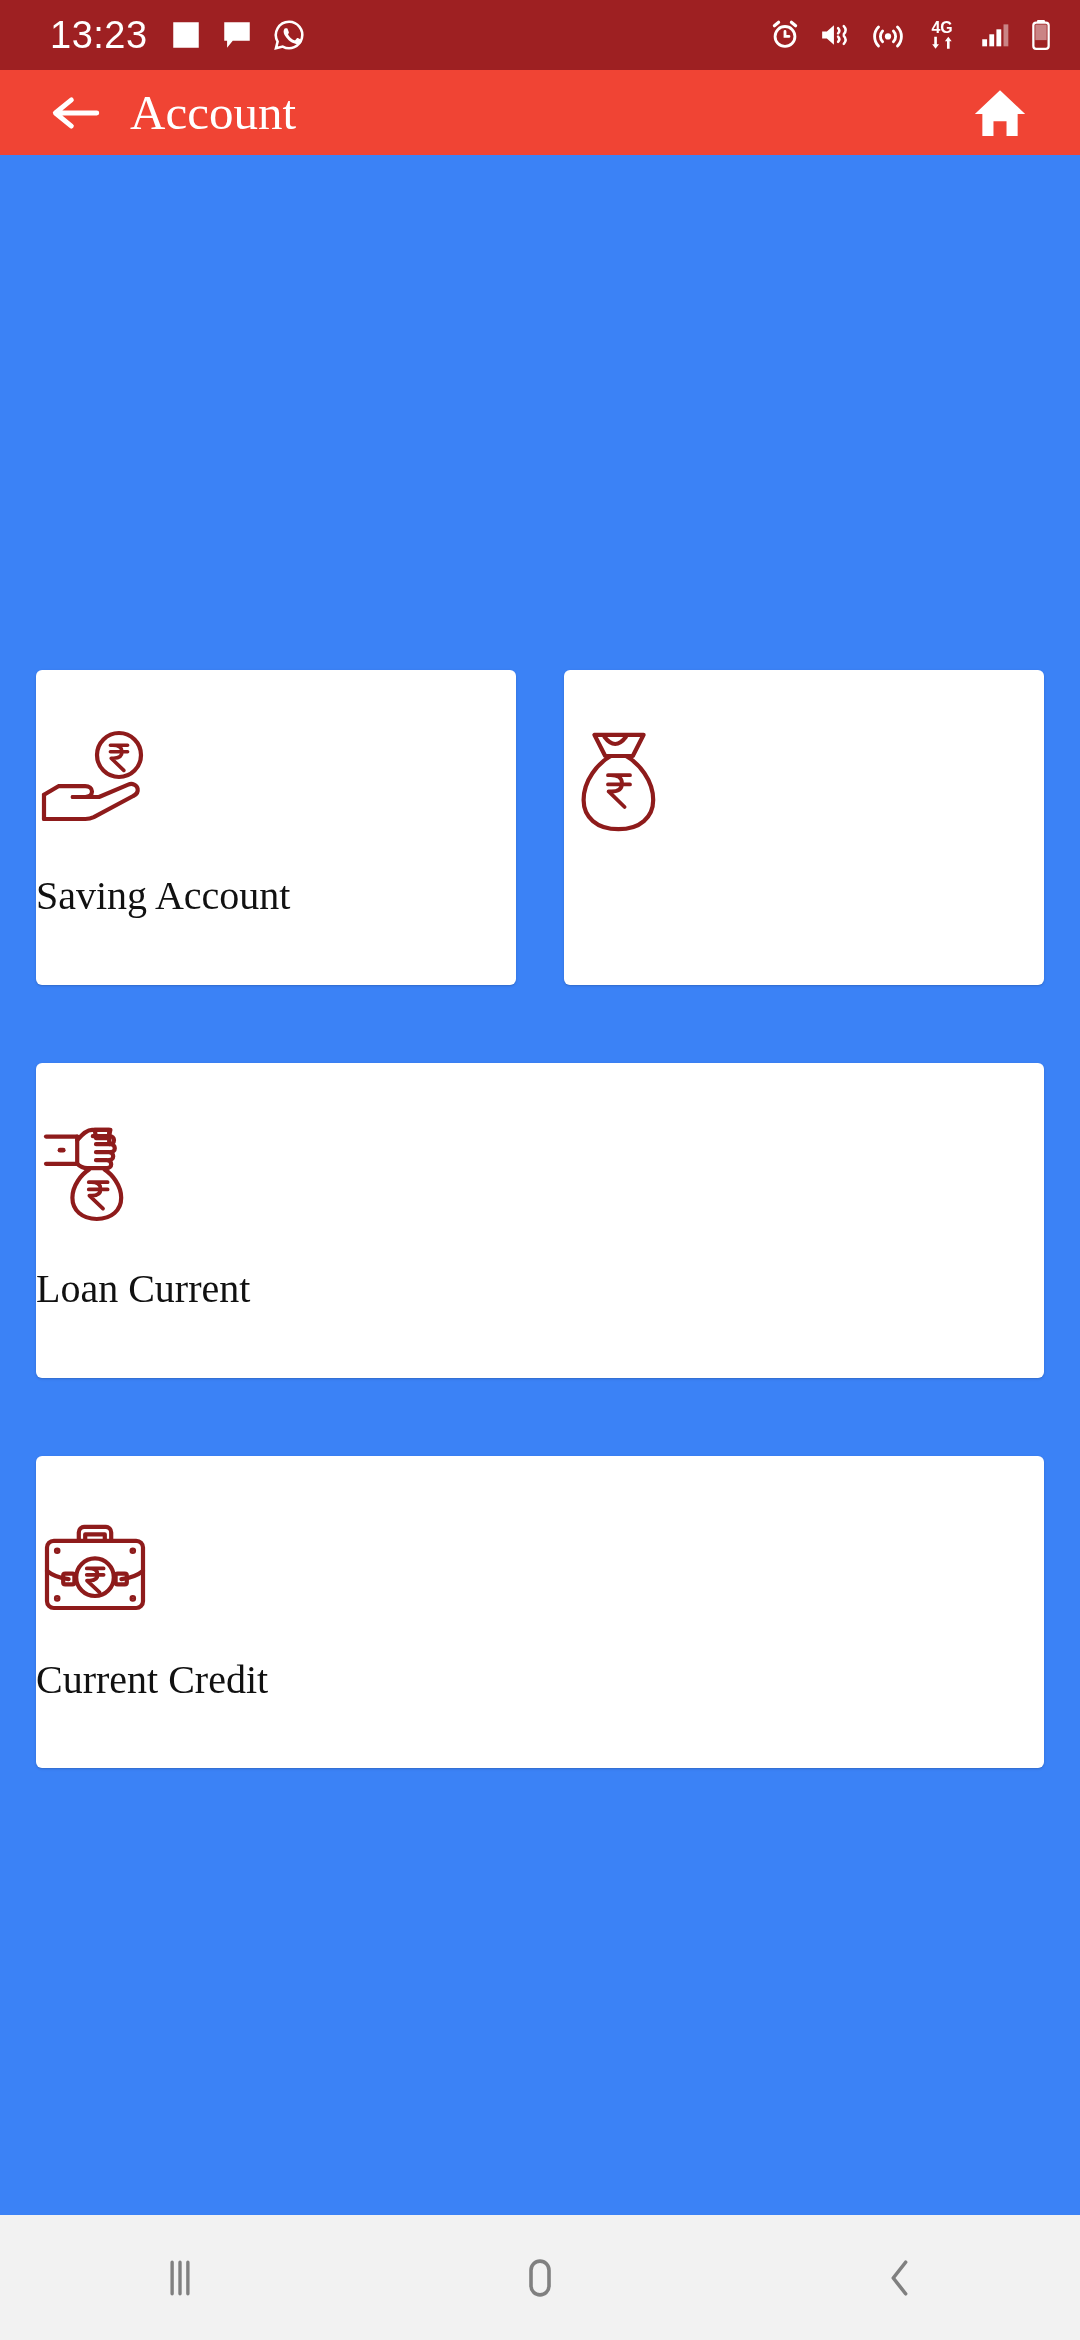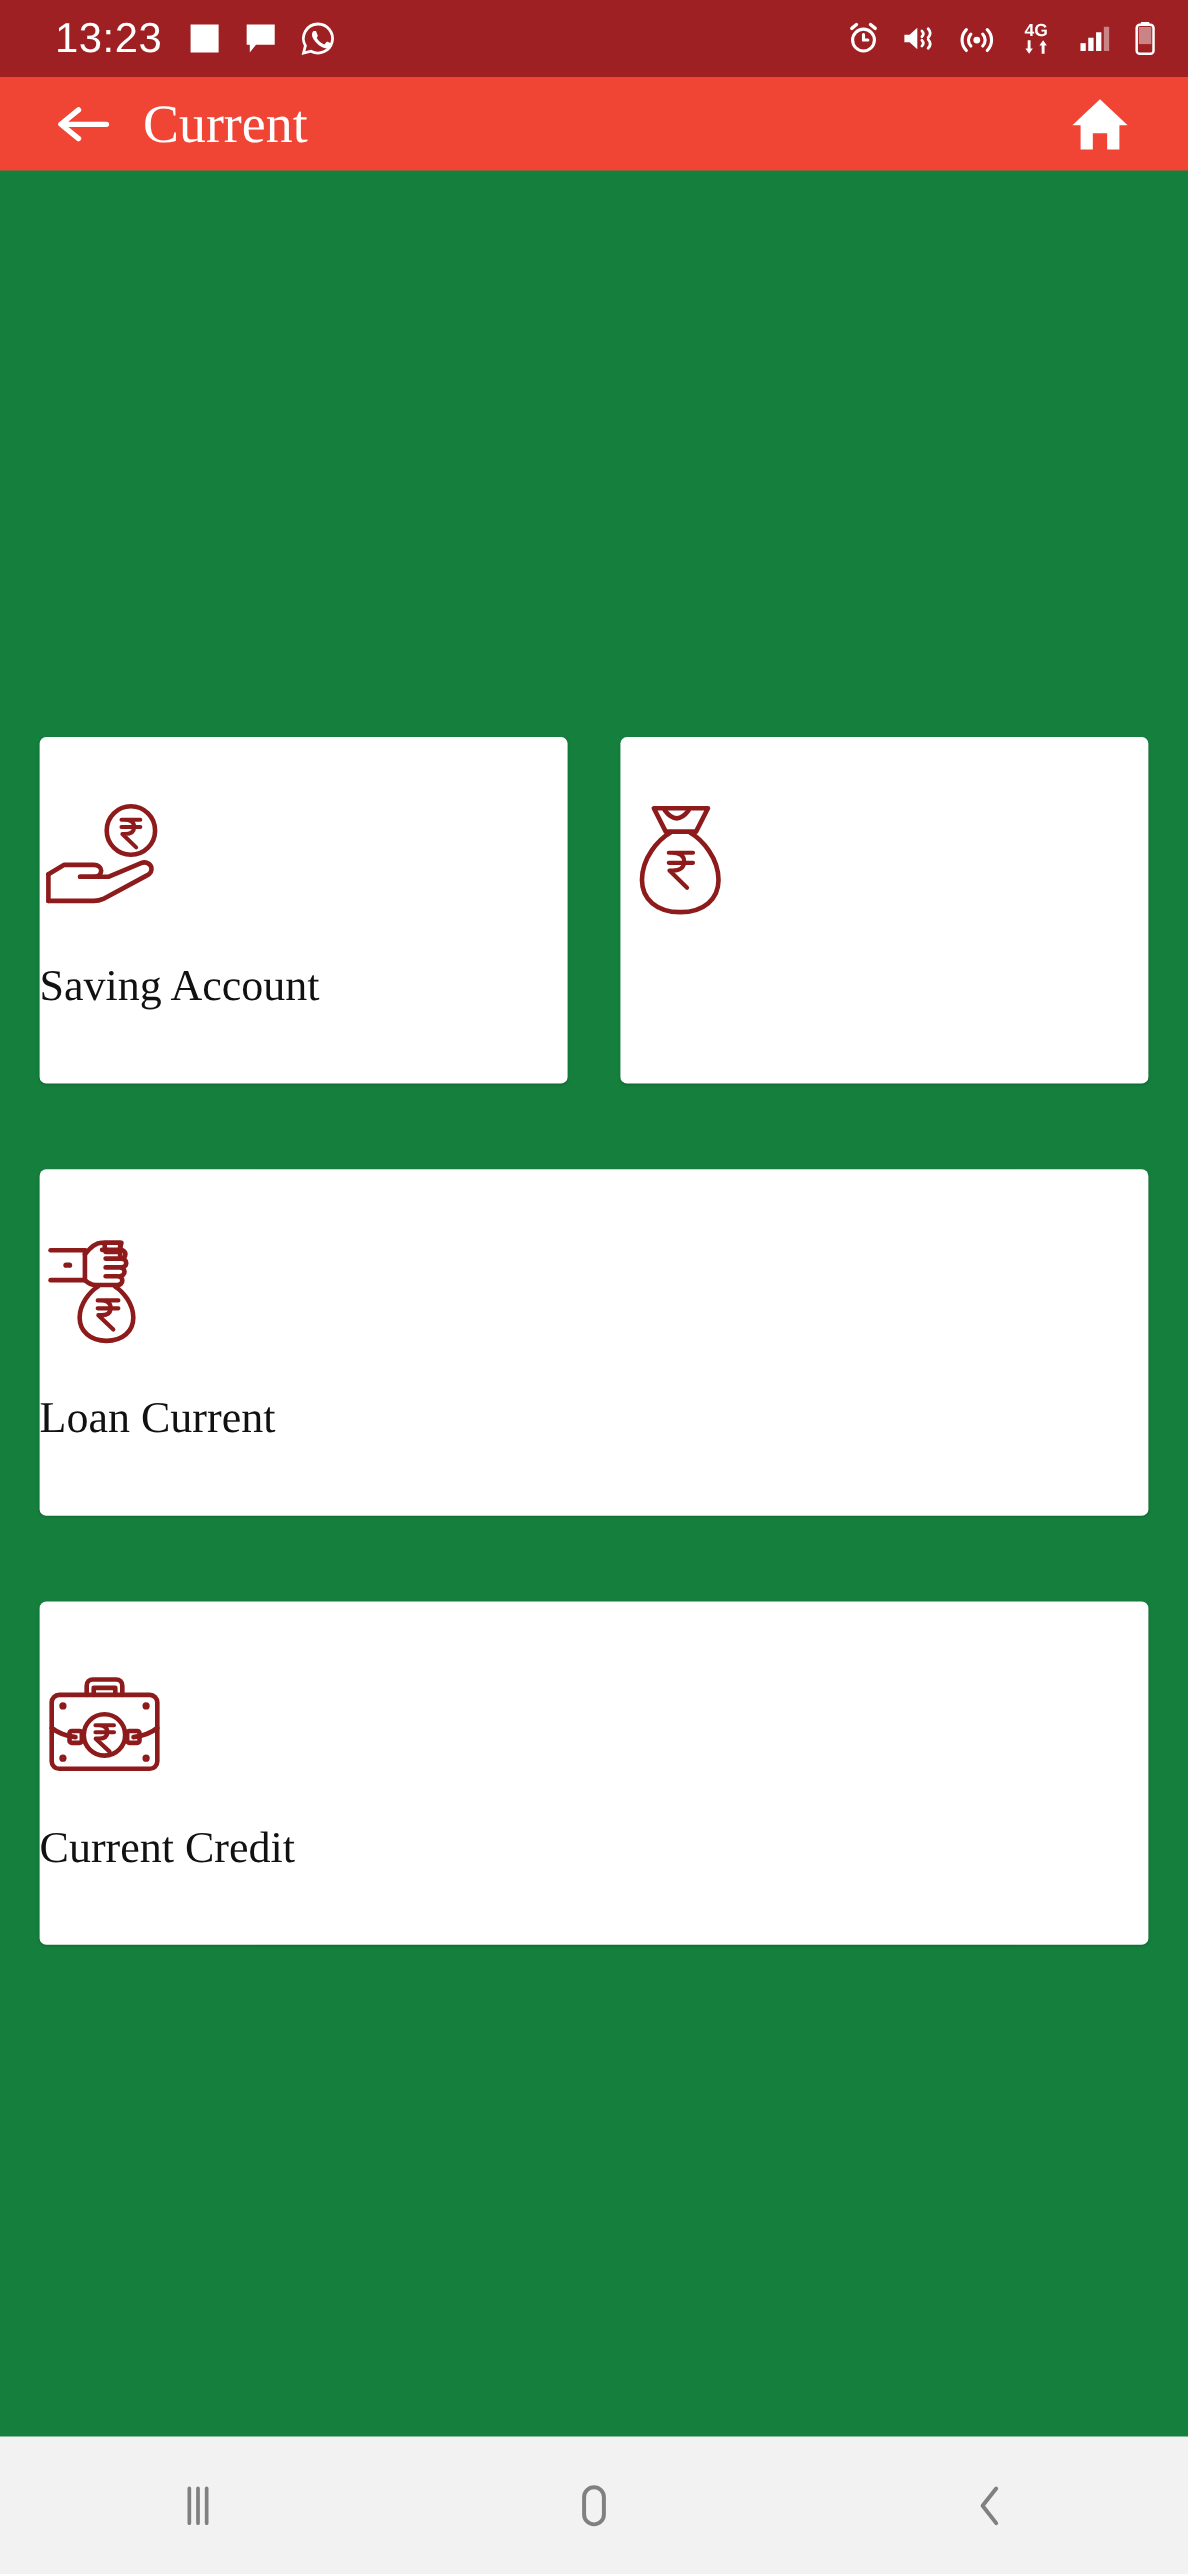--- a/index.html
+++ b/index.html
@@ -2,21 +2,21 @@
 <html><head>
 <meta charset="utf-8">
 <style>
   * { margin:0; padding:0; box-sizing:border-box; }
   html, body {
     width:1080px; height:2340px;
     background:#f7f7f7;
     font-family:"Liberation Serif", serif;
     overflow:hidden;
   }
-  .phone { position:relative; width:1080px; height:2340px; background:#15803d; }
+  .phone { position:relative; width:1080px; height:2340px; background:#3b82f6; }
 
   
   .statusbar {
     position:absolute; top:0; left:0; width:1080px; height:70px;
     background:#9e2022;
     display:flex; align-items:center; justify-content:space-between;
     padding:0 26px 0 50px;
   }
   .sb-left { display:flex; align-items:center; gap:17px; }
   .sb-time {
@@ -135,21 +135,21 @@
       </svg>
     </div>
   </div>
 
   <div class="appbar">
     <div class="appbar-back">
       <svg width="56" height="46" viewBox="0 0 30 24">
         <path fill="none" stroke="#fff" stroke-width="2.6" stroke-linecap="round" stroke-linejoin="round" d="M12 5L3.4 12 12 19M3.6 12h22"></path>
       </svg>
     </div>
-    <div class="appbar-title">Current</div>
+    <div class="appbar-title">Account</div>
     <div class="appbar-home">
       <svg width="58" height="58" viewBox="0 0 24 24">
         <path fill="#fff" d="M12 2.6L22.4 12.4h-3.1v9.1h-4.6v-6.1h-5.4v6.1H4.7v-9.1H1.6z"></path>
       </svg>
     </div>
   </div>
 
   <div class="content">
     <div class="grid">
 

